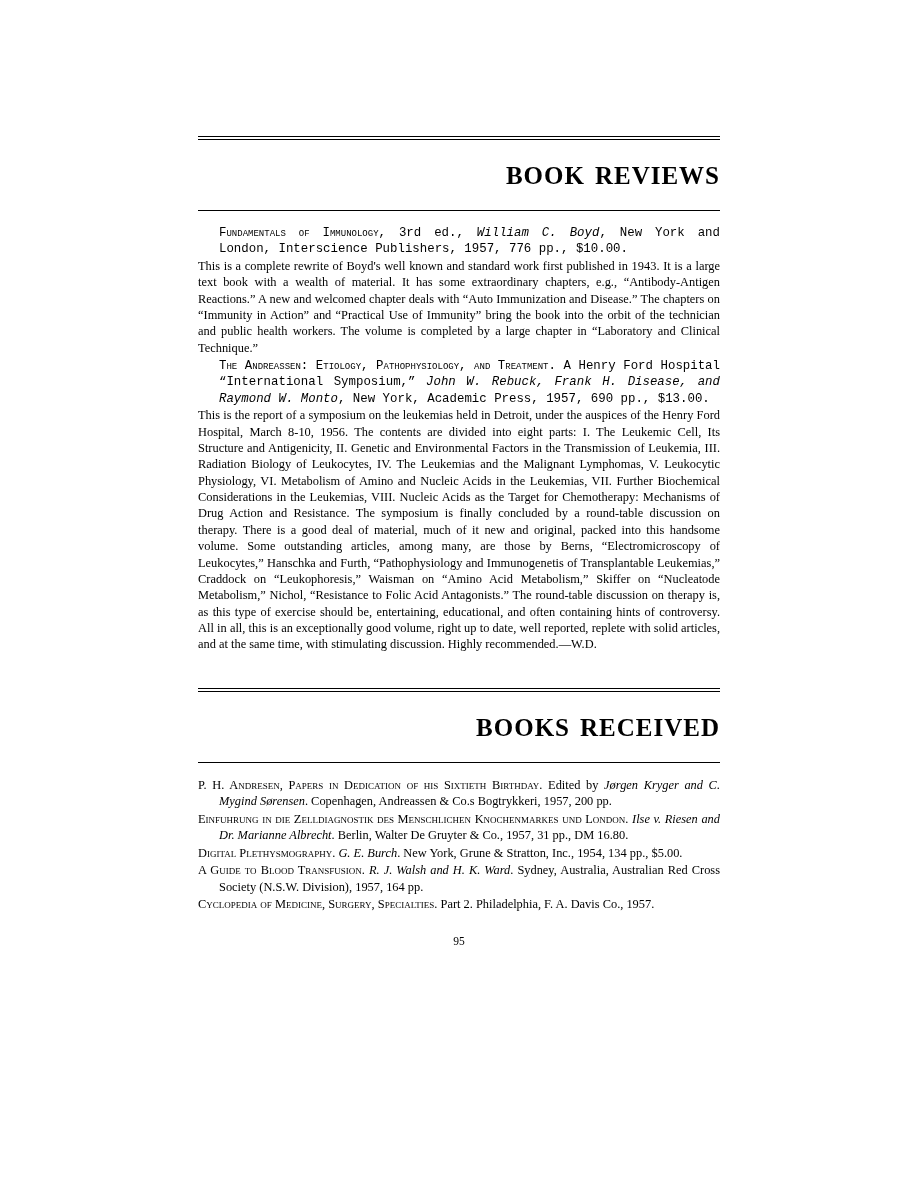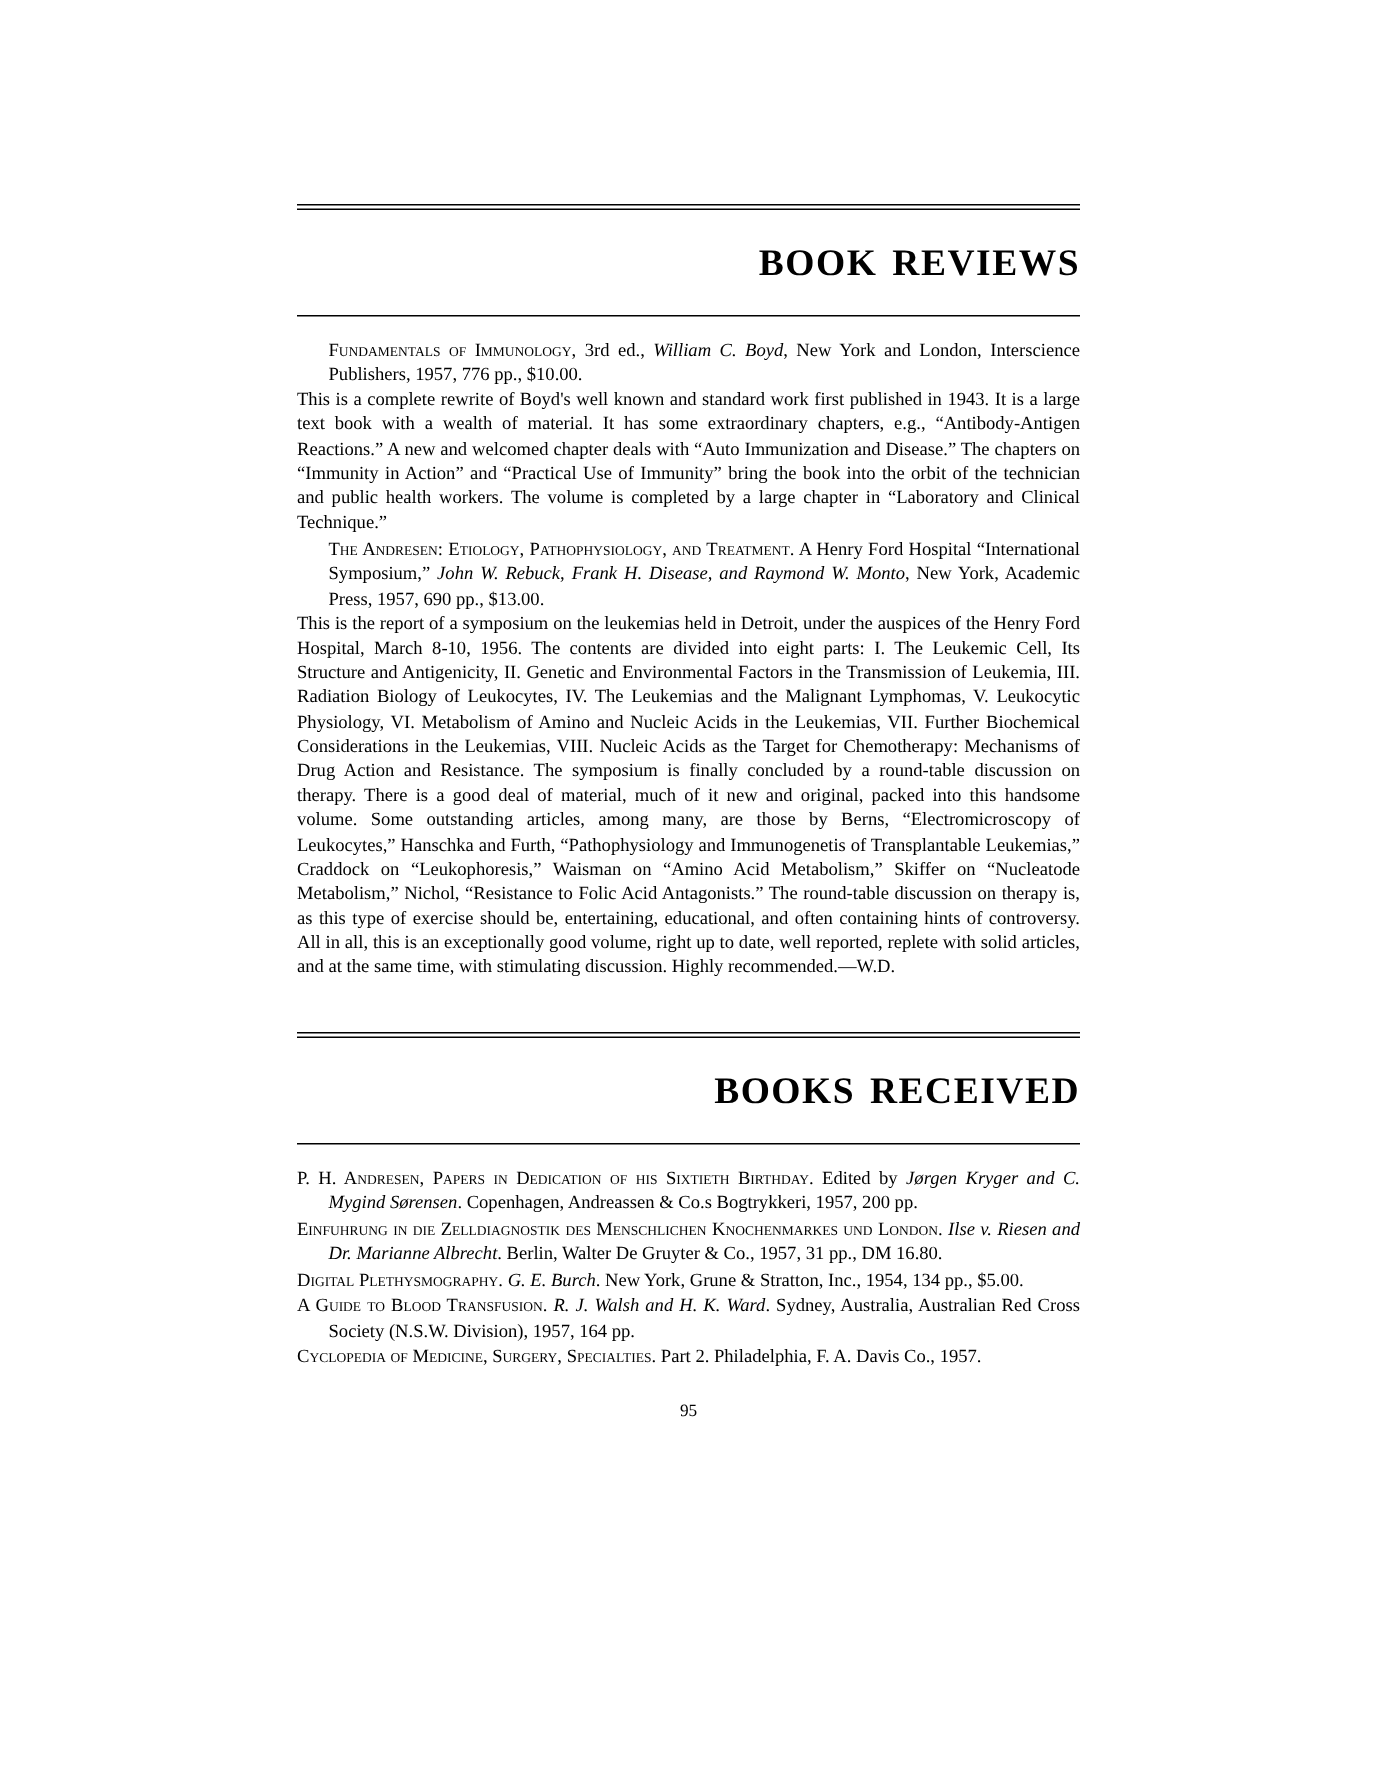--- a/index.html
+++ b/index.html
@@ -48,20 +48,21 @@
     text-align: justify;
   }
   .entry { margin-bottom: 2px; }
   .entry p {
     margin: 0;
     text-indent: 0;
   }
   .entry p.head {
     text-indent: 0;
     margin-left: 0;
+    font-family: Liberation Mono, monospace;
   }
   .hang {
     padding-left: 21px;
     text-indent: -21px;
   }
   .indent-para {
     text-indent: 16px;
   }
   .sc {
     font-variant: small-caps;
@@ -102,21 +103,21 @@
     <div class="single-rule"></div>
 
     <div class="reviews">
 
       <div class="entry">
         <p class="head hang"><span class="sc">Fundamentals of Immunology</span><span>, 3rd ed., </span><span class="it">William C. Boyd</span><span>, New York and London, Interscience Publishers, 1957, 776 pp., $10.00.</span></p>
         <p class="indent-para">This is a complete rewrite of Boyd's well known and standard work first published in 1943. It is a large text book with a wealth of material. It has some extraordinary chapters, e.g., “Antibody-Antigen Reactions.” A new and welcomed chapter deals with “Auto Immunization and Disease.” The chapters on “Immunity in Action” and “Practical Use of Immunity” bring the book into the orbit of the technician and public health workers. The volume is completed by a large chapter in “Laboratory and Clinical Technique.”</p>
       </div>
 
       <div class="entry">
-        <p class="head hang"><span class="sc">The Andresen: Etiology, Pathophysiology, and Treatment</span><span>. A Henry Ford Hospital “International Symposium,” </span><span class="it">John W. Rebuck, Frank H. Disease, and Raymond W. Monto</span><span>, New York, Academic Press, 1957, 690 pp., $13.00.</span></p>
+        <p class="head hang"><span class="sc">The Andreassen: Etiology, Pathophysiology, and Treatment</span><span>. A Henry Ford Hospital “International Symposium,” </span><span class="it">John W. Rebuck, Frank H. Disease, and Raymond W. Monto</span><span>, New York, Academic Press, 1957, 690 pp., $13.00.</span></p>
         <p>This is the report of a symposium on the leukemias held in Detroit, under the auspices of the Henry Ford Hospital, March 8-10, 1956. The contents are divided into eight parts: I. The Leukemic Cell, Its Structure and Antigenicity, II. Genetic and Environmental Factors in the Transmission of Leukemia, III. Radiation Biology of Leukocytes, IV. The Leukemias and the Malignant Lymphomas, V. Leukocytic Physiology, VI. Metabolism of Amino and Nucleic Acids in the Leukemias, VII. Further Biochemical Considerations in the Leukemias, VIII. Nucleic Acids as the Target for Chemotherapy: Mechanisms of Drug Action and Resistance. The symposium is finally concluded by a round-table discussion on therapy. There is a good deal of material, much of it new and original, packed into this handsome volume. Some outstanding articles, among many, are those by Berns, “Electromicroscopy of Leukocytes,” Hanschka and Furth, “Pathophysiology and Immunogenetis of Transplantable Leukemias,” Craddock on “Leukophoresis,” Waisman on “Amino Acid Metabolism,” Skiffer on “Nucleatode Metabolism,” Nichol, “Resistance to Folic Acid Antagonists.” The round-table discussion on therapy is, as this type of exercise should be, entertaining, educational, and often containing hints of controversy. All in all, this is an exceptionally good volume, right up to date, well reported, replete with solid articles, and at the same time, with stimulating discussion. Highly recommended.—W.D.</p>
       </div>
 
     </div>
   </div>
 
   <div class="books-received-block">
     <div class="dbl-rule"></div>
 
     <h1 class="section-title"><span>BOOKS</span><span class="gap"></span><span>RECEIVED</span></h1>

